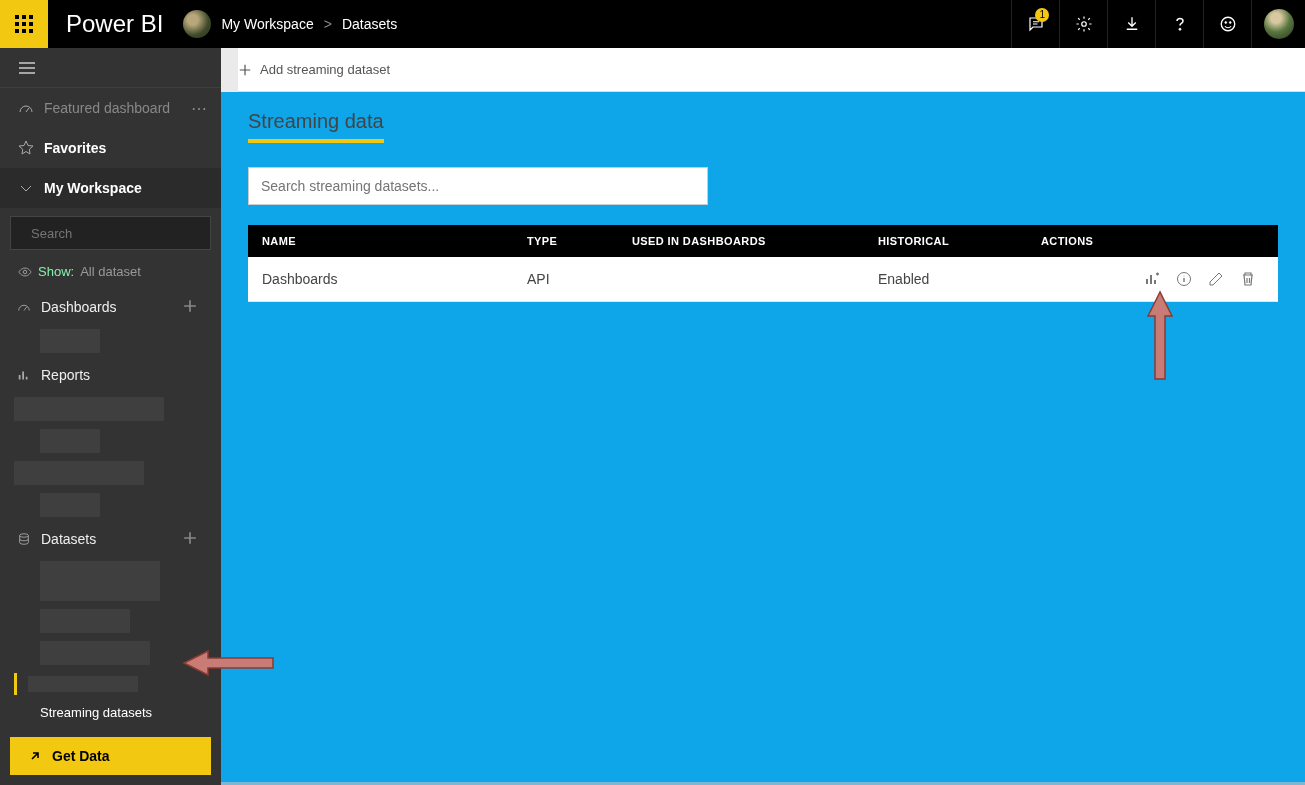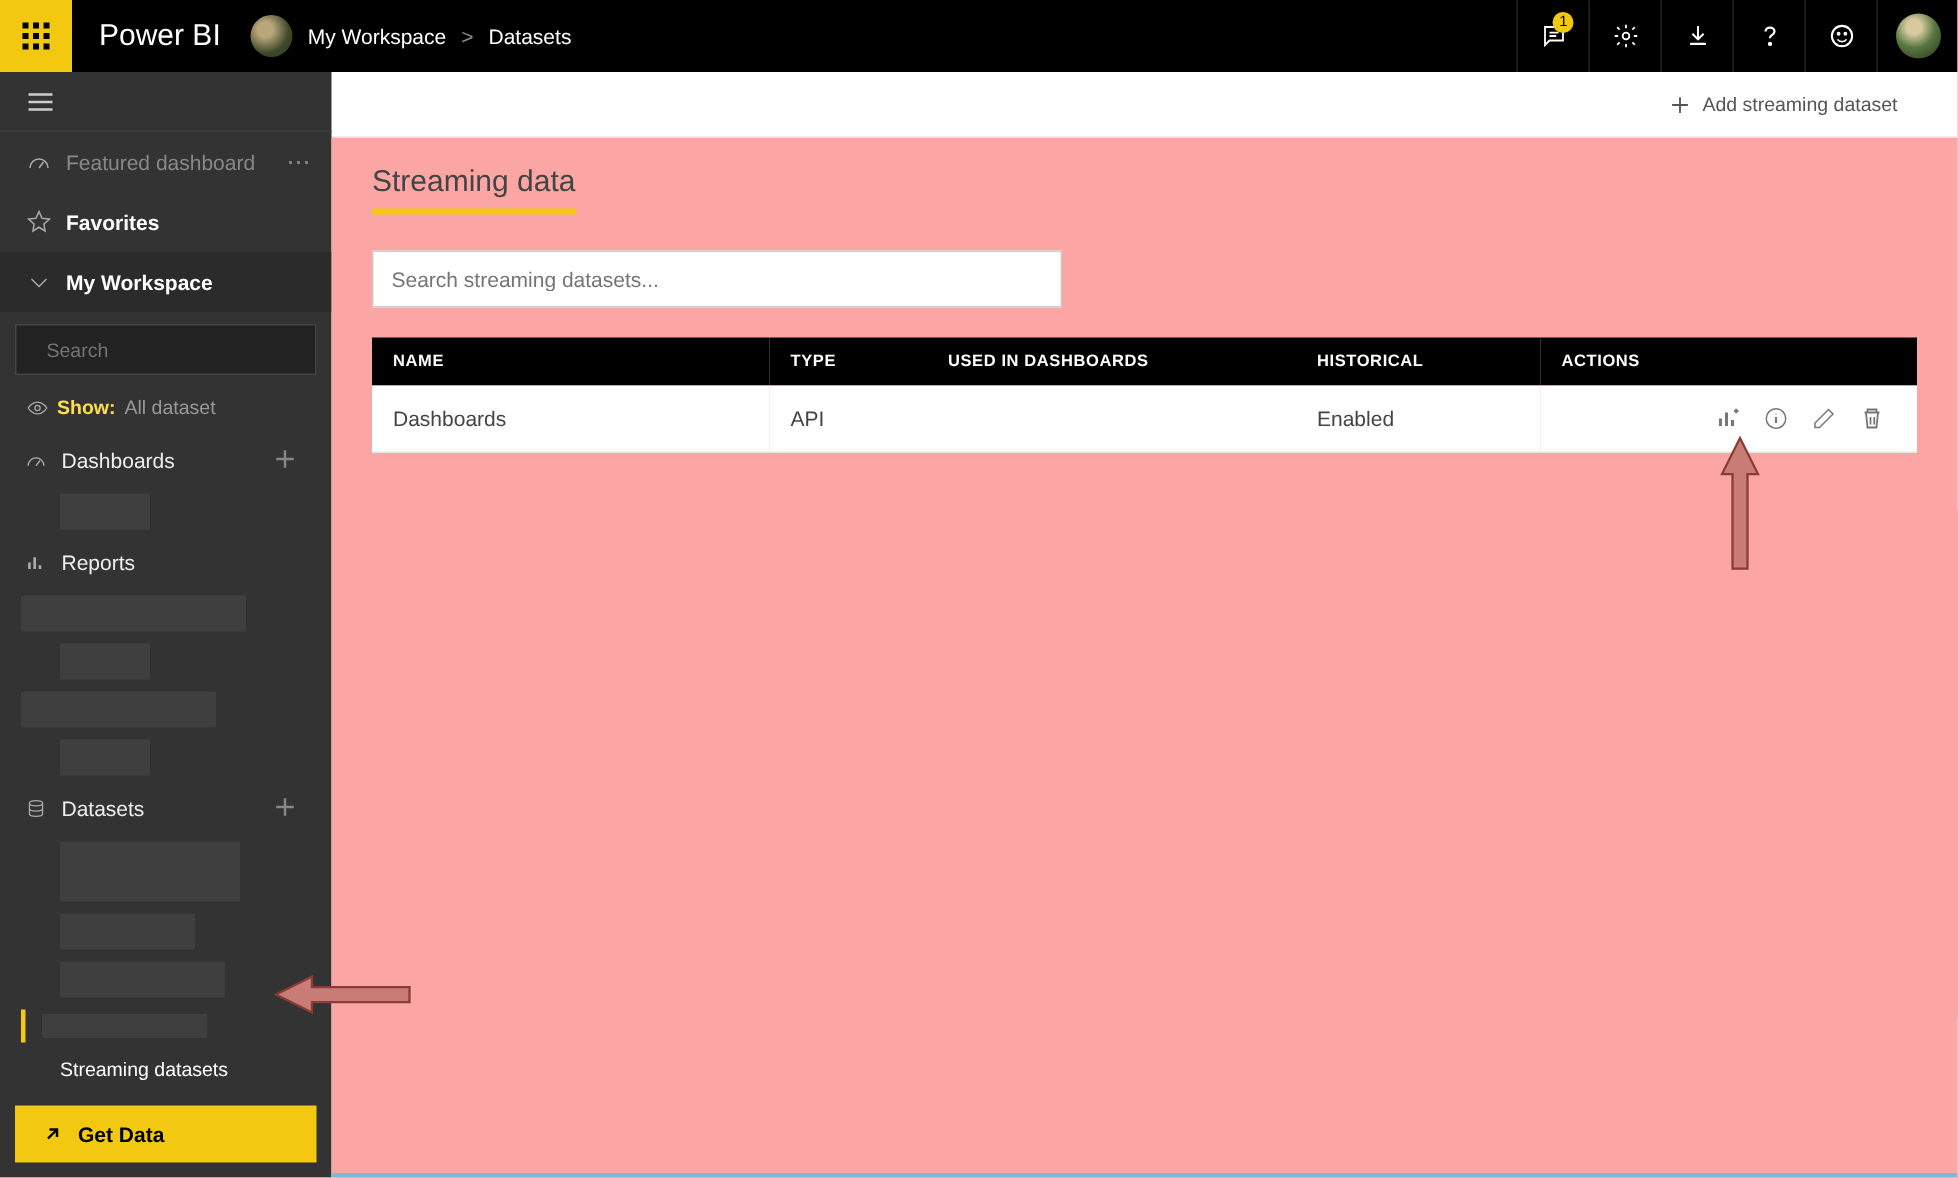--- a/index.html
+++ b/index.html
@@ -1,31 +1,31 @@
 <!DOCTYPE html>
 <html><head>
 <meta charset="utf-8">
 <style>
   *{box-sizing:border-box;margin:0;padding:0;font-family:"Segoe UI",Arial,sans-serif}
   body{width:1305px;height:785px;background:#eaeaea;overflow:hidden;position:relative}
   .topbar{height:48px;background:#000;display:flex;align-items:center;color:#fff}
   .waffle{width:48px;height:48px;background:#f2c811;display:flex;align-items:center;justify-content:center}
   .waffle-grid{width:18px;height:18px;display:grid;grid-template-columns:repeat(3,4px);grid-template-rows:repeat(3,4px);gap:3px}
   .waffle-grid span{background:#000}
-  .brand{font-size:20px;font-weight:400;margin-left:18px;margin-right:20px;color:#fff}
+  .brand{font-size:24px;font-weight:400;margin-left:18px;margin-right:20px;color:#fff}
   .avatar-small{width:28px;height:28px;border-radius:50%;background:radial-gradient(circle at 35% 35%,#b8a77a 20%,#3f4a2b 60%,#2a331c);margin-right:10px}
   .crumbs{display:flex;align-items:center;gap:10px;font-size:14px;color:#fff}
   .crumbs .sep{color:#888}
   .top-spacer{flex:1}
   .top-actions{display:flex;height:48px}
   .top-btn{width:48px;height:48px;display:flex;align-items:center;justify-content:center;color:#fff;border-left:1px solid #222;position:relative;cursor:pointer}
   .top-btn svg{width:18px;height:18px;fill:#fff;stroke:#fff}
   .badge{position:absolute;top:8px;right:10px;background:#f2c811;color:#000;font-size:10px;border-radius:8px;padding:0 4px;min-width:12px;height:14px;line-height:14px;text-align:center}
   .avatar-user{width:30px;height:30px;border-radius:50%;background:radial-gradient(circle at 40% 30%,#d8c9a0 18%,#587741 50%,#2a331c);margin:0 9px}
-  .actionbar{position:absolute;left:212px;right:0;top:48px;height:44px;background:#fff;display:flex;align-items:center;justify-content:flex-end;padding-right:40px;border-bottom:1px solid #ddd}
+  .actionbar{position:absolute;left:238px;right:0;top:48px;height:44px;background:#fff;display:flex;align-items:center;padding-right:40px;border-bottom:1px solid #ddd}
   .add-ds{display:flex;align-items:center;gap:8px;color:#555;font-size:13px;cursor:pointer}
   .add-ds svg{width:14px;height:14px;stroke:#555}
   .sidebar{position:absolute;left:0;top:48px;bottom:0;width:221px;background:#333;color:#ccc;display:flex;flex-direction:column}
   .sb-toggle{height:40px;display:flex;align-items:center;padding:0 18px;border-bottom:1px solid #3e3e3e}
   .sb-toggle svg{width:18px;height:14px;stroke:#ccc}
   .sb-row{height:40px;display:flex;align-items:center;padding:0 18px;font-size:14px;position:relative;cursor:pointer}
   .sb-row svg{width:16px;height:16px;margin-right:10px;fill:none;stroke:#aaa}
   .sb-row.muted{color:#888}
   .sb-row.bold{color:#fff;font-weight:600}
   .sb-ell{position:absolute;right:14px;color:#888;font-size:16px}
@@ -40,21 +40,21 @@
   .sb-blur{margin:4px 14px 4px 40px;height:24px;background:#3f3f3f;border-radius:1px}
   .sb-blur.short{width:60px;margin-left:40px}
   .sb-blur.med{width:120px}
   .sb-sel{margin:4px 14px;height:22px;display:flex;align-items:center;position:relative}
   .sb-sel::before{content:"";position:absolute;left:0;top:0;bottom:0;width:3px;background:#f2c811}
   .sb-sel-inner{margin-left:14px;width:110px;height:16px;background:#3f3f3f}
   .sb-stream{padding:6px 18px 6px 40px;font-size:13px;color:#fff;cursor:pointer}
   .sb-spacer{flex:1}
   .get-data{margin:10px;height:38px;background:#f2c811;color:#000;display:flex;align-items:center;padding:0 18px;font-size:14px;font-weight:600;cursor:pointer}
   .get-data svg{width:14px;height:14px;margin-right:10px;stroke:#000;fill:none}
-  .main{position:absolute;left:221px;right:0;top:92px;bottom:0;background:#fca5a5;padding:18px 27px}
+  .main{position:absolute;left:221px;right:0;top:92px;bottom:0;background:#0ea5e9;padding:18px 27px}
   .page-title{font-size:20px;color:#444;font-weight:400;padding-bottom:6px;border-bottom:4px solid #f2c811;display:inline-block;margin-bottom:24px}
   .searchbox{width:460px;height:38px;background:#fff;border:1px solid #ccc;display:flex;align-items:center;padding:0 12px;margin-bottom:20px}
   .searchbox input{flex:1;border:0;outline:0;font-size:14px;color:#555;background:transparent}
   table{width:100%;border-collapse:collapse}
   thead{background:#000;color:#fff}
   thead th{text-align:left;font-size:11px;font-weight:600;padding:10px 14px;letter-spacing:0.4px}
   tbody td{background:#fff;padding:14px;font-size:14px;color:#444;border-bottom:1px solid #e5e5e5}
   .row-actions{display:flex;gap:16px;justify-content:flex-end;padding-right:8px}
   .row-actions svg{width:16px;height:16px;stroke:#777;fill:none;cursor:pointer}
   .arrow{position:absolute;pointer-events:none}
@@ -167,21 +167,21 @@
         <circle cx="6.5" cy="6.5" r="4.5" fill="none"></circle>
         <path d="M10 10l4 4"></path>
       </svg>
     <input type="text" placeholder="Search" style="">
   </div>
   <div class="sb-show">
     <svg width="14" height="14" viewBox="0 0 16 16" style="stroke:#aaa;fill:none">
         <path d="M1 8s2.5-4.5 7-4.5S15 8 15 8s-2.5 4.5-7 4.5S1 8 1 8z"></path>
         <circle cx="8" cy="8" r="2"></circle>
       </svg>
-    <span style="font-weight:700;color:#fde047">Show:</span>
+    <span style="font-weight:400;color:#86efac">Show:</span>
     <span class="val">All dataset</span>
   </div>
 
   <div class="sb-group">
     <svg viewBox="0 0 16 16">
         <path d="M2 12a6 6 0 0 1 12 0"></path>
         <path d="M8 12l3-4"></path>
       </svg>
     <span>Dashboards</span>
     <span class="sb-add">

